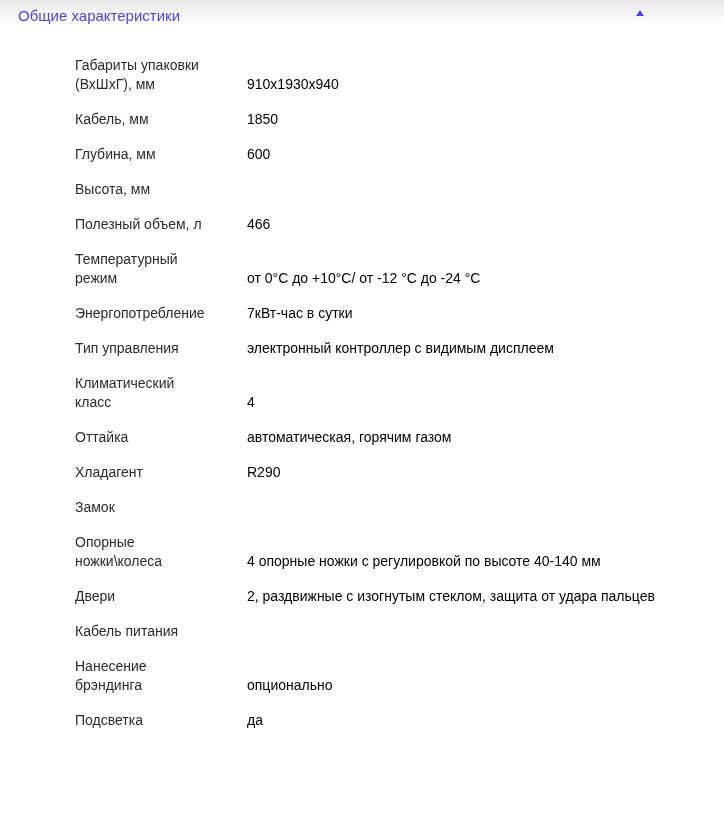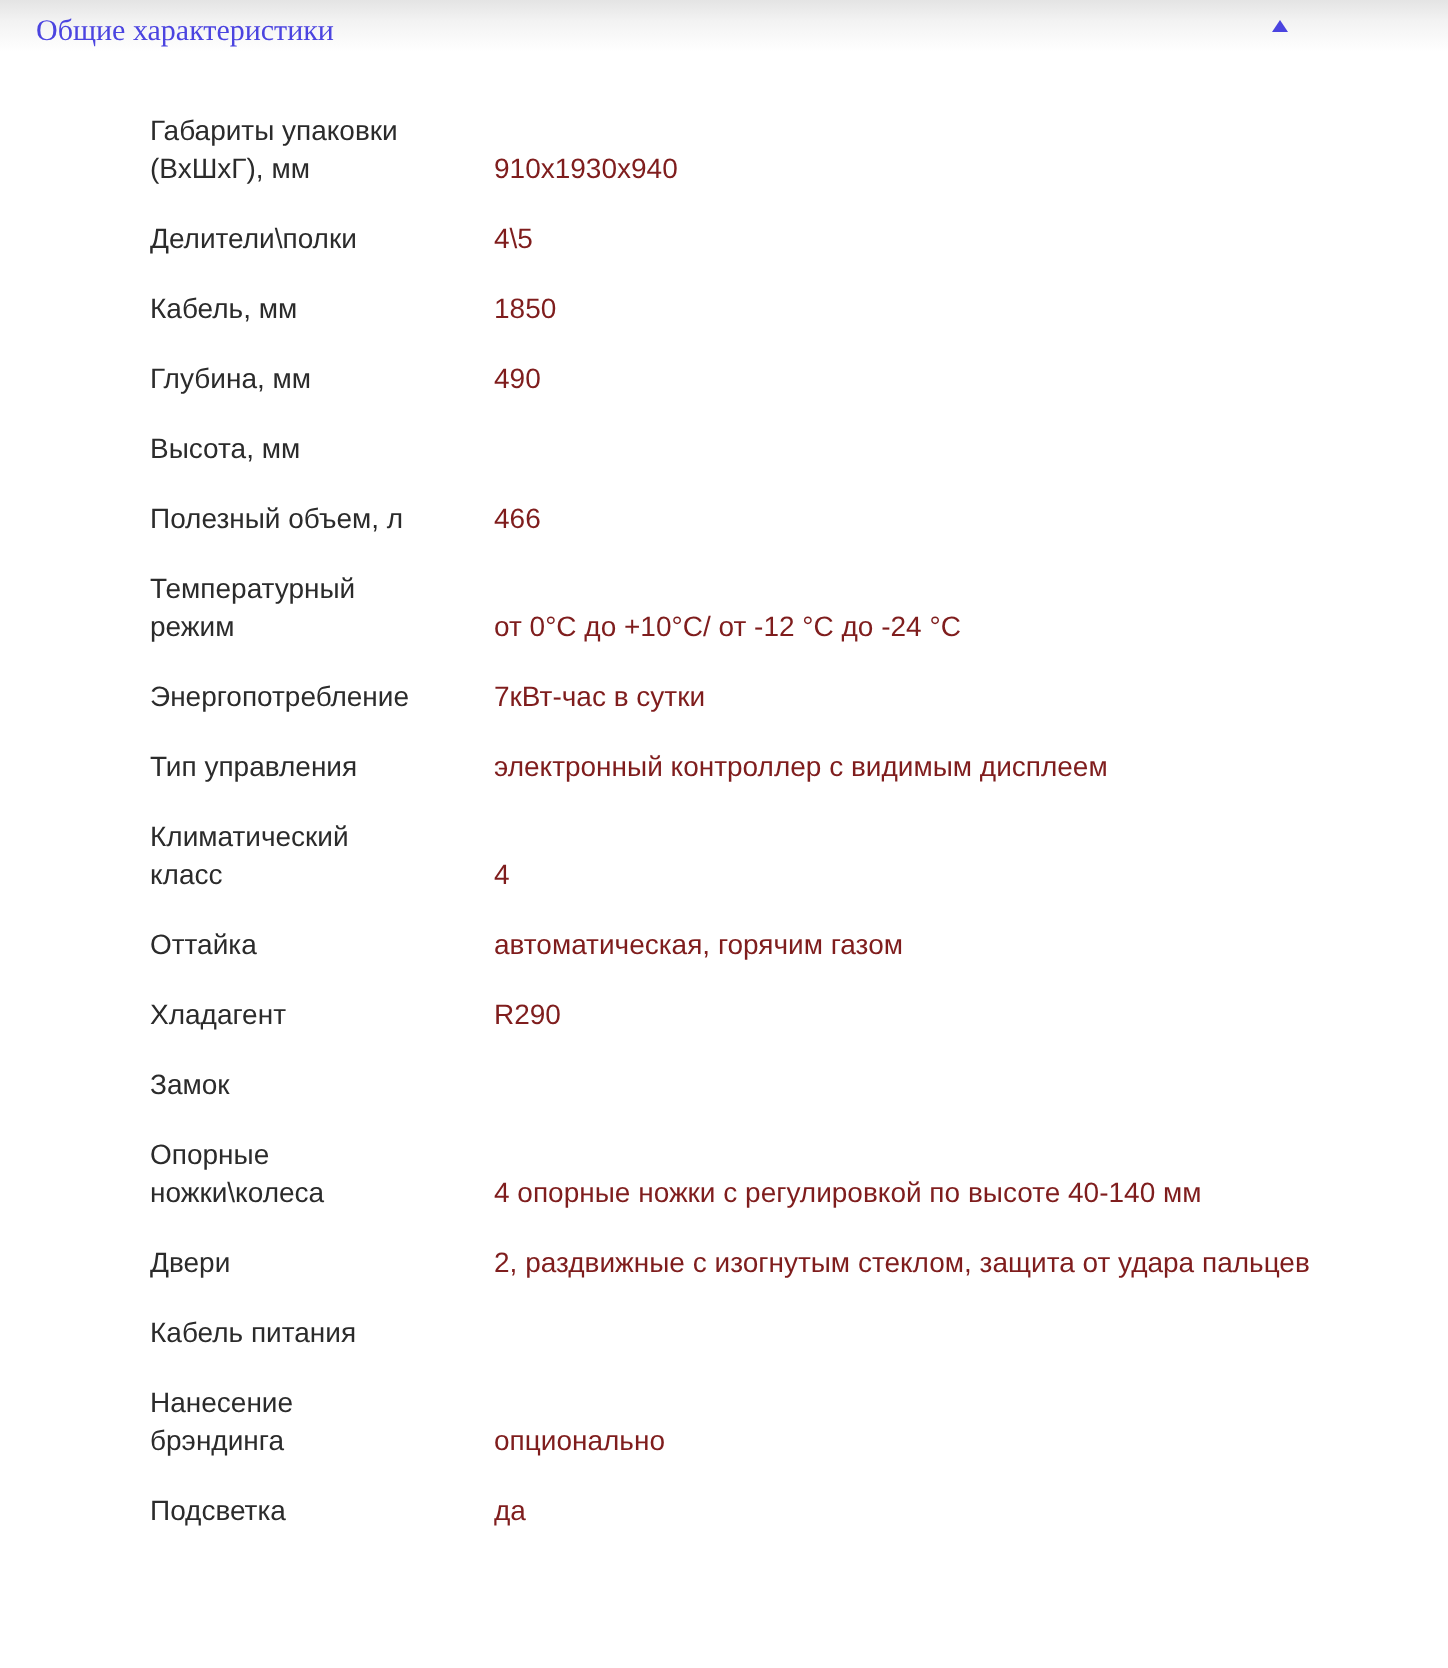--- a/index.html
+++ b/index.html
@@ -19,21 +19,20 @@
     background: linear-gradient(to bottom, #e4e4e4 0px, #f2f2f2 10px, #ffffff 26px);
     position: relative;
     cursor: pointer;
   }
   .section-title {
     position: absolute;
     left: 18px; top: 7px;
     font-size: 15px;
     line-height: 18px;
     color: #4b44e0;
-    font-family: Liberation Serif, serif;
   }
   .collapse-arrow {
     position: absolute;
     left: 636px; top: 10px;
     width: 0; height: 0;
     border-left: 4.5px solid transparent;
     border-right: 4.5px solid transparent;
     border-bottom: 6px solid #4b44e0;
   }
   .spec-table {
@@ -48,51 +47,47 @@
   }
   .spec-label {
     flex: 0 0 172px;
     width: 172px;
     padding-right: 12px;
     white-space: pre-line;
     color: #2b2b2b;
   }
   .spec-value {
     flex: 1 1 auto;
-    color: #7f1d1d;
+    color: #000000;
   }
 </style>
 </head>
 <body>
 
 <div class="section">
 
   <div class="section-header">
     <span class="section-title">Общие характеристики</span>
     <span class="collapse-arrow"></span>
   </div>
 
   <div class="spec-table">
 
   <div class="spec-row">
       <div class="spec-label">Габариты упаковки
 (ВхШхГ), мм</div>
       <div class="spec-value">910х1930х940</div>
     </div>
       <div class="spec-row">
-      <div class="spec-label">Делители\полки</div>
-      <div class="spec-value">4\5</div>
-    </div>
-      <div class="spec-row">
       <div class="spec-label">Кабель, мм</div>
       <div class="spec-value">1850</div>
     </div>
       <div class="spec-row">
       <div class="spec-label">Глубина, мм</div>
-      <div class="spec-value">490</div>
+      <div class="spec-value">600</div>
     </div>
       <div class="spec-row">
       <div class="spec-label">Высота, мм</div>
     </div>
       <div class="spec-row">
       <div class="spec-label">Полезный объем, л</div>
       <div class="spec-value">466</div>
     </div>
       <div class="spec-row">
       <div class="spec-label">Температурный

